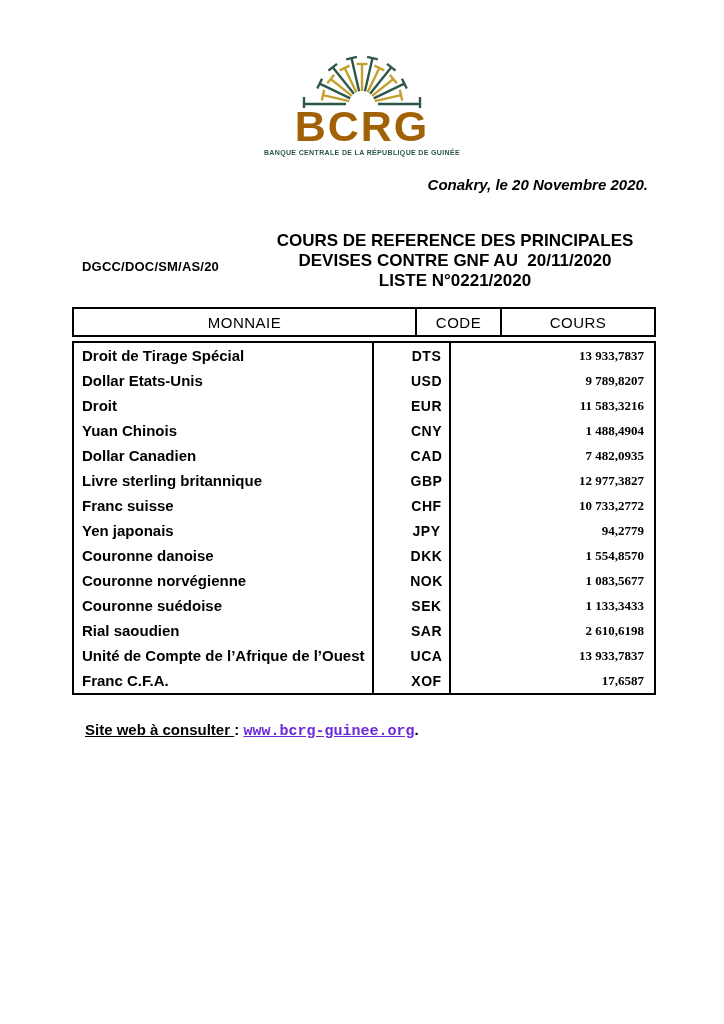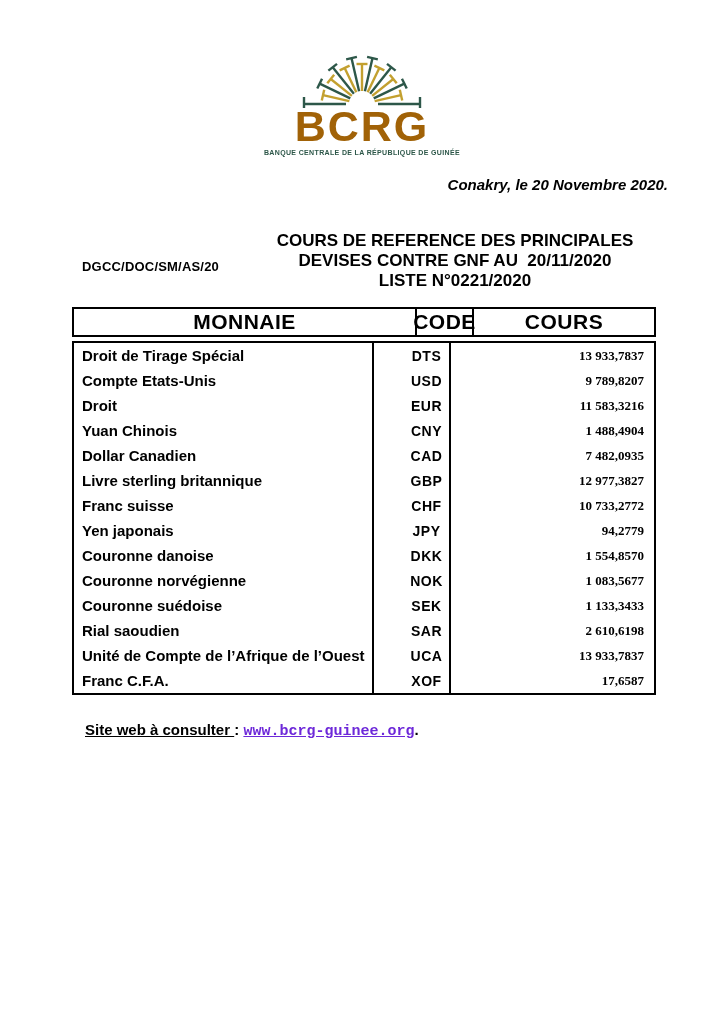--- a/index.html
+++ b/index.html
@@ -22,45 +22,45 @@
     font-size:43px; font-weight:bold; line-height:0.95;
     letter-spacing:2px; margin-top:-2px;
   }
   .logo-tagline {
     font-size:7px; font-weight:bold; letter-spacing:0.35px; margin-top:2px;
   }
 
   
   .dateline {
     position:absolute; top:176px; left:0; width:648px;
-    text-align:right; font-size:15px; font-weight:bold; font-style:italic;padding-left:20px;
+    text-align:right; font-size:15px; font-weight:bold; font-style:italic;
   }
   .refcode {
     position:absolute; top:259px; left:82px;
     font-size:13px; font-weight:bold; letter-spacing:0.2px;
   }
   .title {
     position:absolute; top:231px; left:155px; width:600px;
     text-align:center; font-size:17px; font-weight:bold; line-height:20px;
   }
   .title div { white-space:pre; }
 
   
   .table { position:absolute; left:72px; top:307px; width:584px; }
   .thead {
     display:flex; height:30px; box-sizing:border-box;
     border:2px solid #000; margin-bottom:4px;
   }
   .th {
     display:flex; align-items:center; justify-content:center;
-    font-weight:bold; font-size:21px; letter-spacing:0.5px;
+    font-weight:normal; font-size:15px; letter-spacing:0.5px;
     box-sizing:border-box;
   }
   .col-monnaie { width:341px; }
-  .col-code { width:57px; }
+  .col-code { width:85px; }
   .col-cours { flex:1; }
   .th + .th { border-left:2px solid #000; }
 
   .tbody { border:2px solid #000; box-sizing:border-box; }
   .tr { display:flex; height:25px; }
   .td { display:flex; align-items:center; box-sizing:border-box; overflow:hidden;padding-left:30px; }
   .td.monnaie {
     width:300px; padding-left:8px;
     font-weight:bold; font-size:15px; border-right:2px solid #000;
   }
@@ -137,21 +137,21 @@
       <div class="th col-code">CODE</div>
       <div class="th col-cours">COURS</div>
     </div>
     <div class="tbody" id="tbody">
         <div class="tr">
           <div class="td monnaie">Droit de Tirage Spécial</div>
           <div class="td code">DTS</div>
           <div class="td cours">13 933,7837</div>
         </div>
         <div class="tr">
-          <div class="td monnaie">Compte Etats-Unis</div>
+          <div class="td monnaie">Dollar Etats-Unis</div>
           <div class="td code">USD</div>
           <div class="td cours">9 789,8207</div>
         </div>
         <div class="tr">
           <div class="td monnaie">Droit</div>
           <div class="td code">EUR</div>
           <div class="td cours">11 583,3216</div>
         </div>
         <div class="tr">
           <div class="td monnaie">Yuan Chinois</div>

